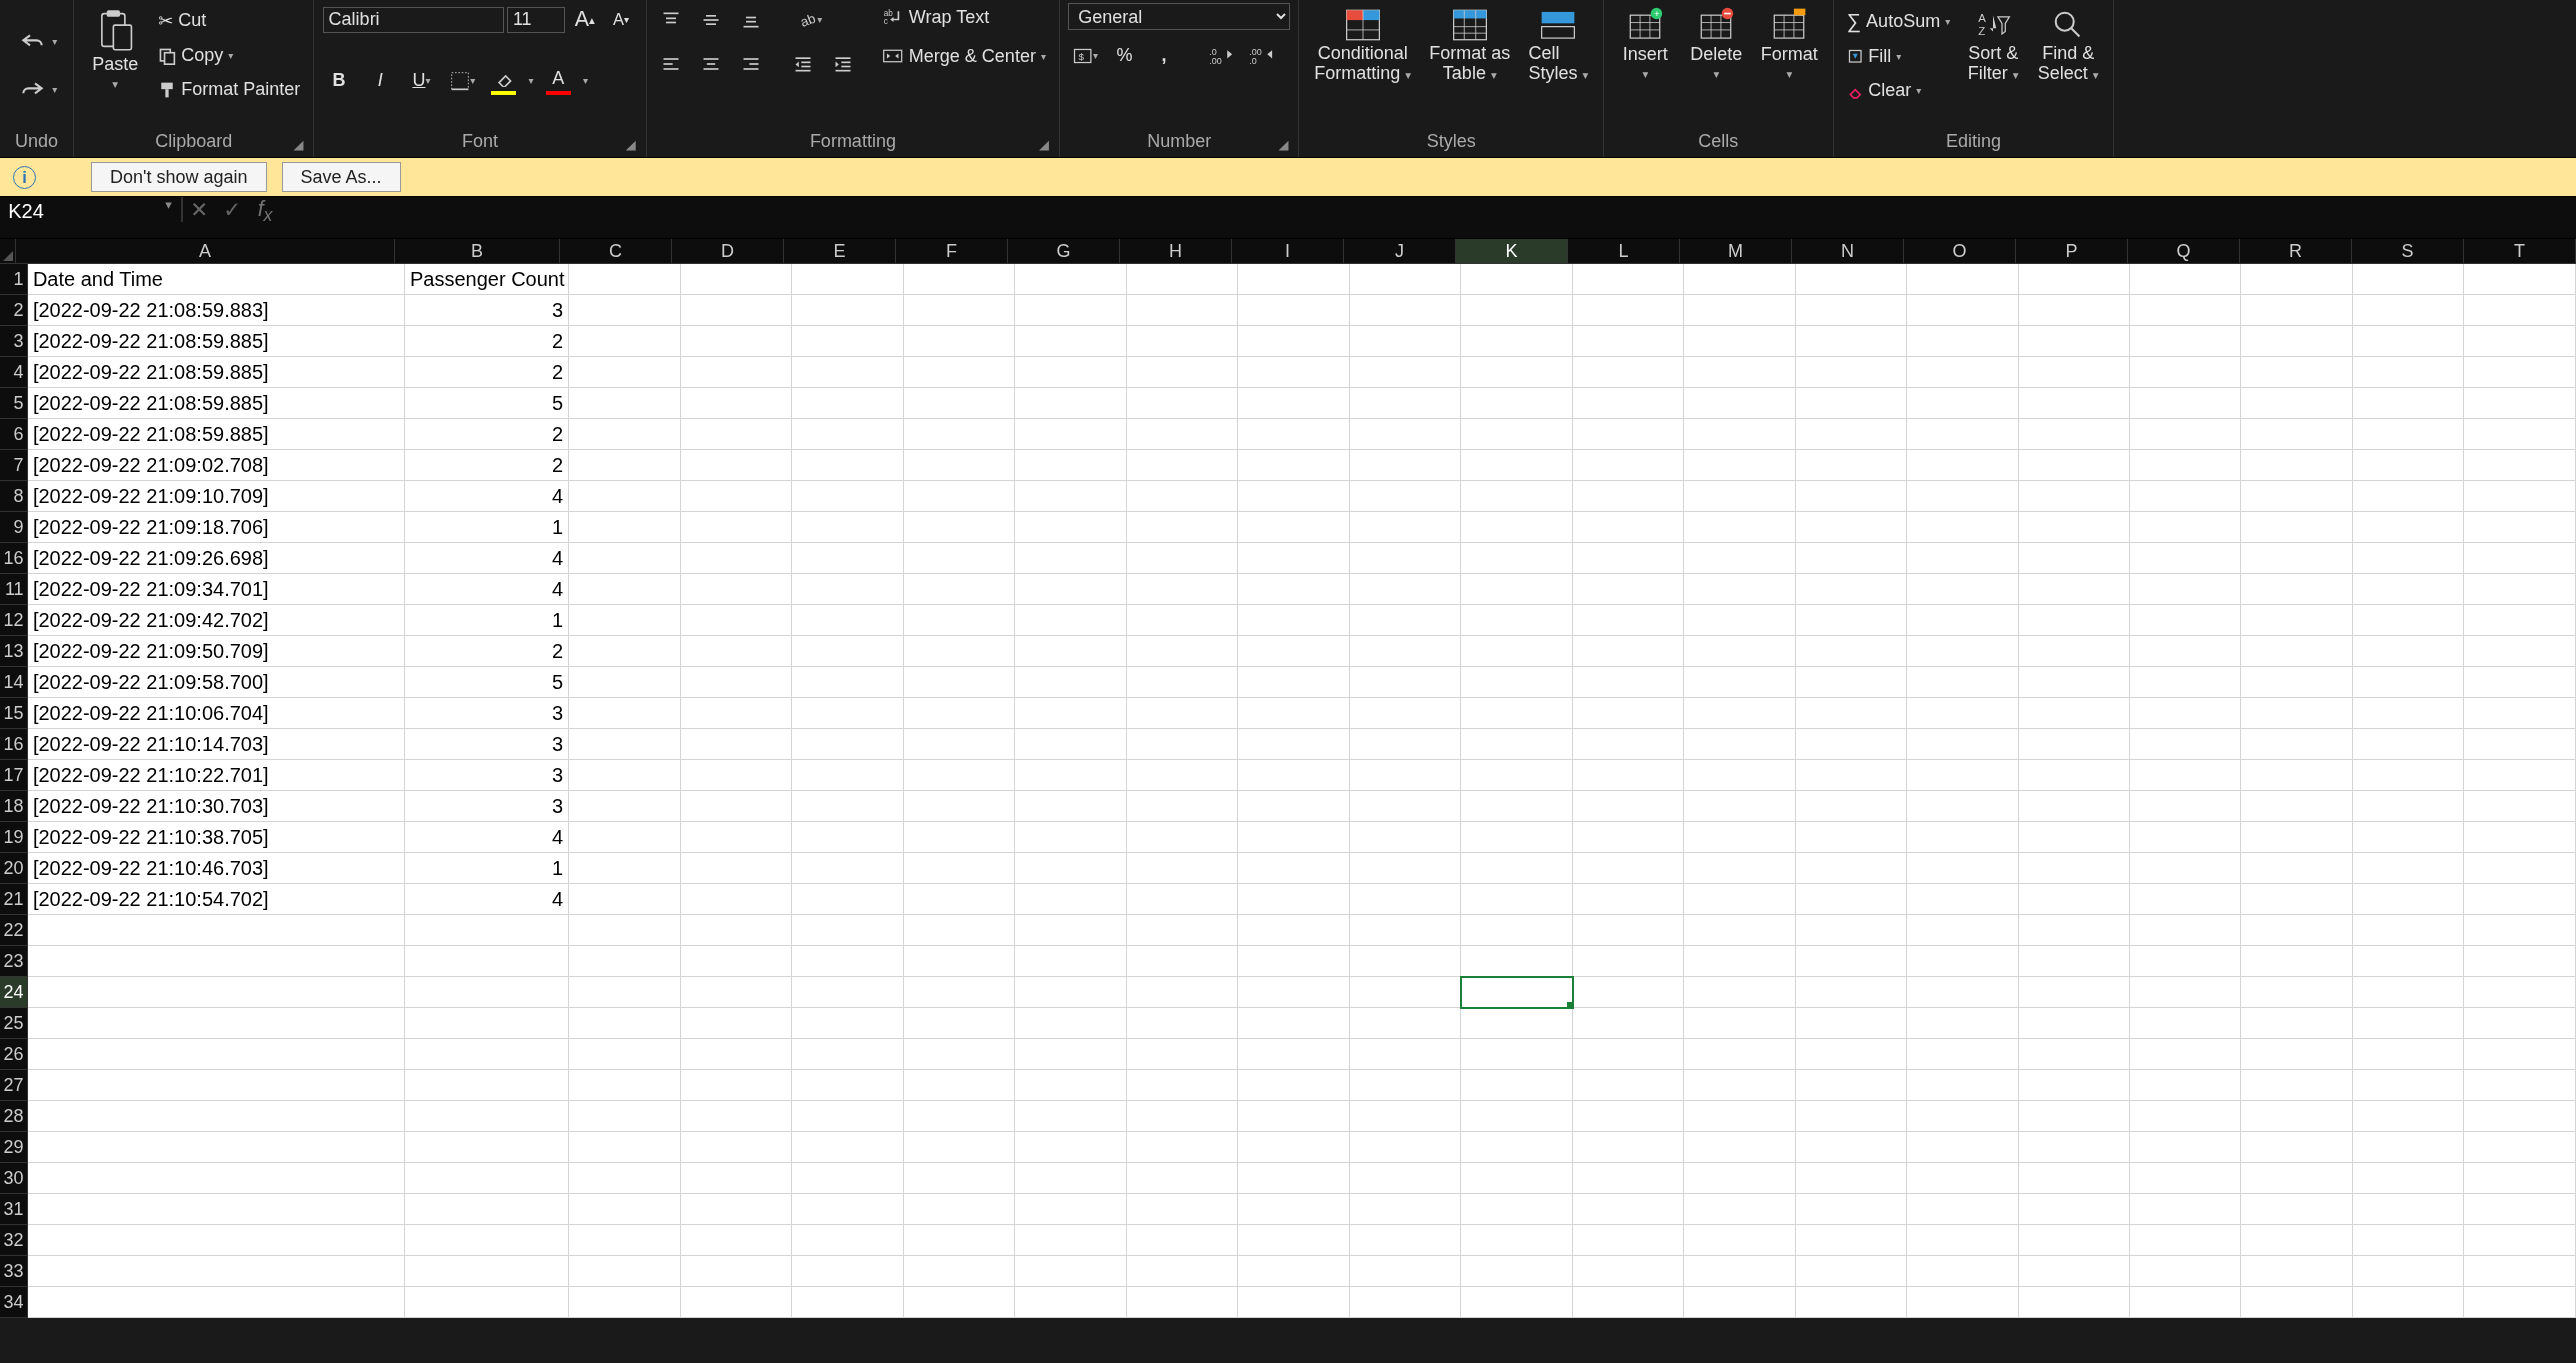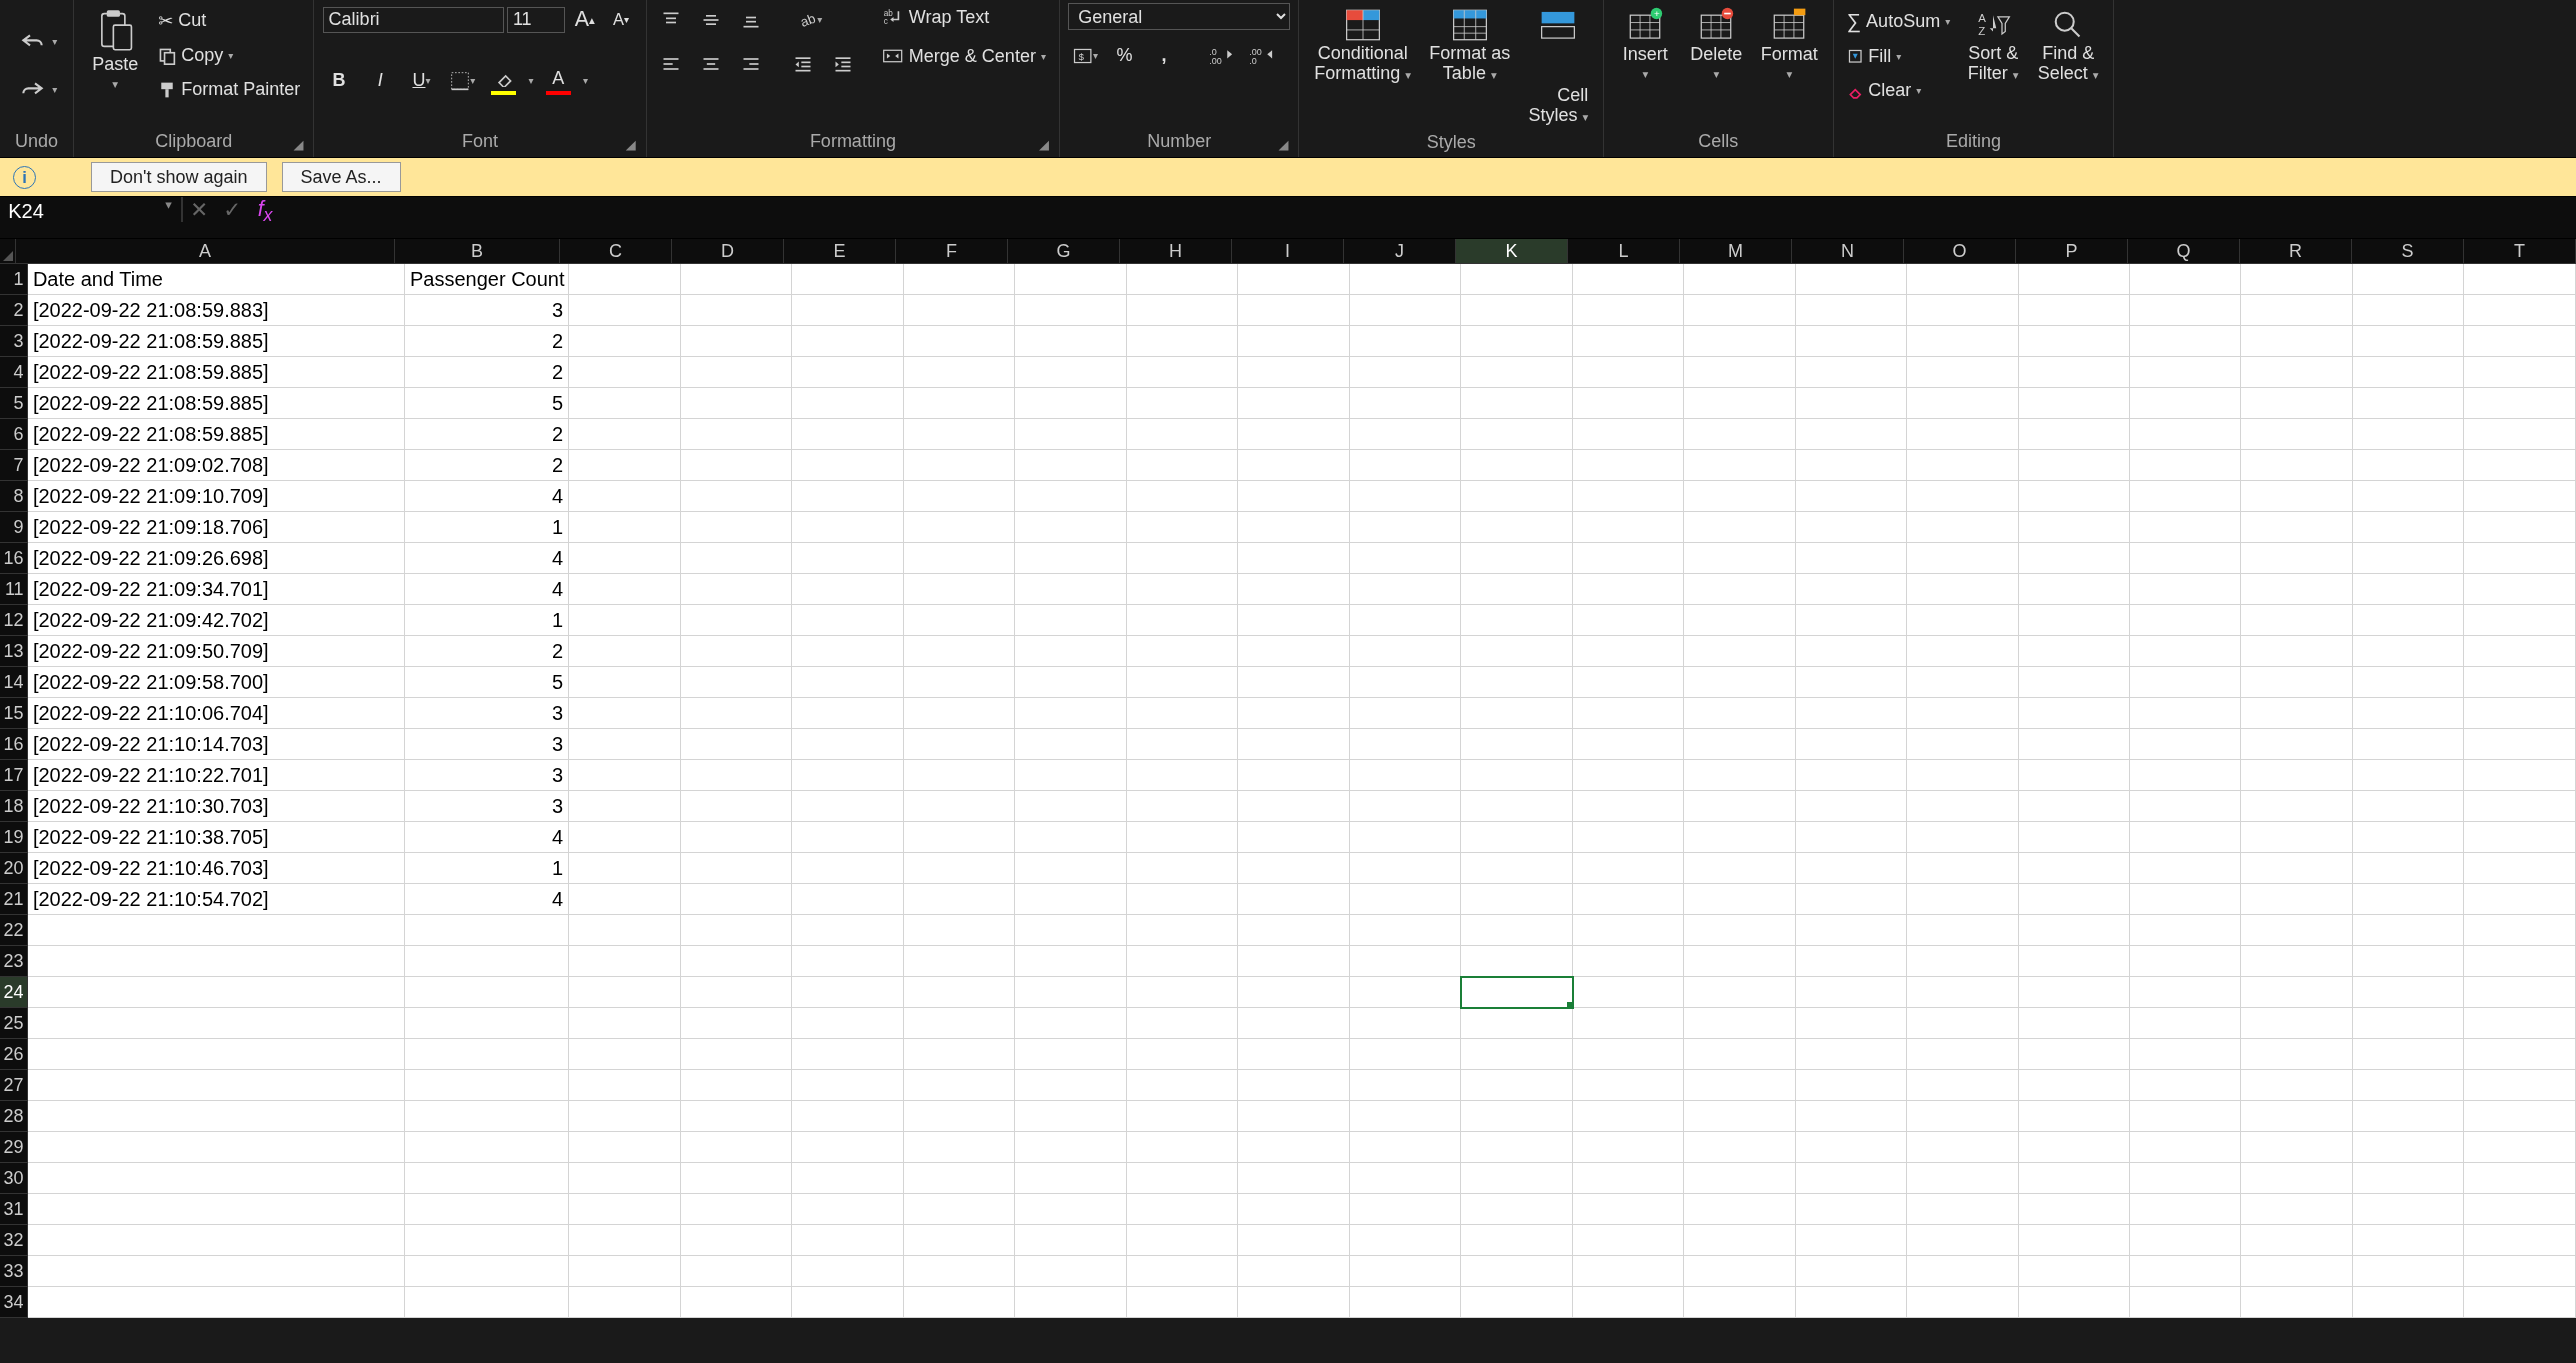--- a/index.html
+++ b/index.html
@@ -33,21 +33,21 @@
 .msgbar .msg-txt b { font-weight:600; }
 .msgbar .msg-txt span.detail { text-decoration:underline; }
 .msgbar .gap { flex:0 0 25px; }
 .msgbar button { background:#f5f5f5; border:0.8px solid #999; padding:3.3px 18px; font-size:18px; color:#222; }
 
 
 .fx-row { background:#0d0d0d; display:flex; align-items:flex-start; height:43px; border-top:0.8px solid #000; border-bottom:0.8px solid #000; }
 .namebox { width:156px; background:#0d0d0d; color:#fff; border:none; font-size:20px; padding:3.3px 8.2px; }
 .name-caret { width:25px; color:#888; text-align:center; font-size:13px; }
 .fx-sep { width:1.6px; height:60%; background:#333; }
-.fx-btn { width:33px; text-align:center; color:#d946ef; font-size:21.4px; font-style:italic; }
+.fx-btn { width:33px; text-align:center; color:#737373; font-size:21.4px; font-style:italic; }
 .formula-input { flex:1; background:#0d0d0d; border:none; color:#fff; font-size:20px; padding:3.3px 8.2px; }
 
 
 .sheet { position:relative; background:#fff; color:#000; }
 .col-headers { display:flex; background:#0d0d0d; color:#ccc; height:25px; }
 .corner { width:28px; background:#0d0d0d; border-right:0.8px solid #333; border-bottom:0.8px solid #333; position:relative; }
 .corner::after { content:""; position:absolute; right:2.5px; bottom:2.5px; width:0; height:0; border-left:10px solid transparent; border-bottom:10px solid #555; }
 .col-h { border-right:0.8px solid #333; border-bottom:0.8px solid #333; display:flex; align-items:center; justify-content:center; font-size:18px; }
 .col-h.sel { background:#2a3b2a; color:#fff; }
 .rows { }
@@ -349,21 +349,21 @@
           </span>
         <span style="text-align:center;line-height:1.1;">Format as<br>Table <span class="caret">▾</span></span>
       </div>
       <div class="big-btn">
         <span class="icon-slot">
             <svg width="40" height="36" viewBox="0 0 48 44">
               <rect x="4" y="6" width="40" height="14" fill="#3498db"></rect>
               <rect x="4" y="24" width="40" height="14" fill="none" stroke="#ccc" stroke-width="1.5"></rect>
             </svg>
           </span>
-        <span style="text-align:right;line-height:1.1;margin-top:42px;">Cell<br>Styles <span class="caret">▾</span></span>
+        <span style="text-align:left;line-height:1.1;">Cell<br>Styles <span class="caret">▾</span></span>
       </div>
     </div>
     <div class="group-label">Styles</div>
   </div>
 
   <div class="group">
     <div class="group-body">
       <div class="big-btn">
         <span class="icon-slot">
             <svg width="40" height="36" viewBox="0 0 48 44" style="font-size:22px">

